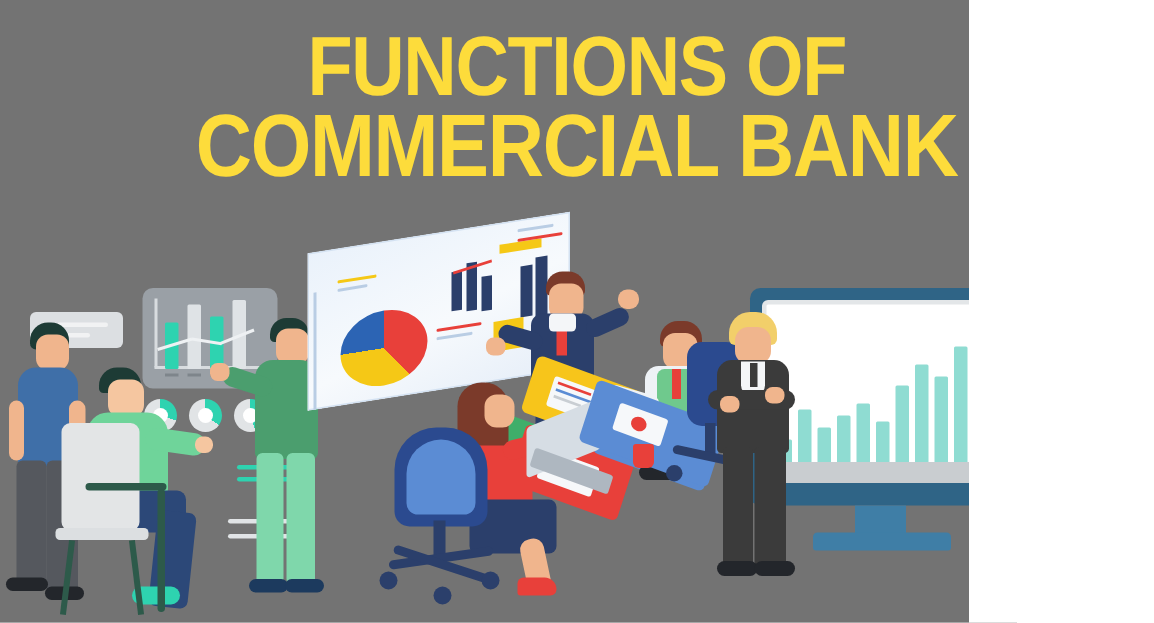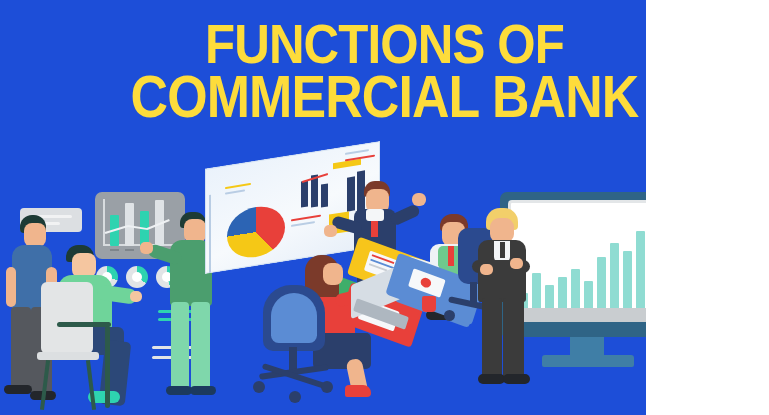--- a/index.html
+++ b/index.html
@@ -1,17 +1,17 @@
 <!DOCTYPE html>
 <html><head>
 <meta charset="utf-8">
 <style>
   html,body{margin:0;padding:0;background:#ffffff;}
   body{width:769px;height:415px;overflow:hidden;font-family:"Liberation Sans",sans-serif;}
-  #stage{position:relative;width:646px;height:415px;background:#1d4ed8;overflow:hidden;}
+  #stage{position:relative;width:646px;height:415px;background:#737373;overflow:hidden;}
 
   
   #title-block{position:absolute;left:0;top:18px;width:769px;text-align:center;z-index:40;}
   .title-line{
     font-family:"Liberation Sans",sans-serif;
     font-weight:700;
     color:#FDDC3B;
     letter-spacing:-1px;
     line-height:0.93;
     transform:scaleX(.88);

